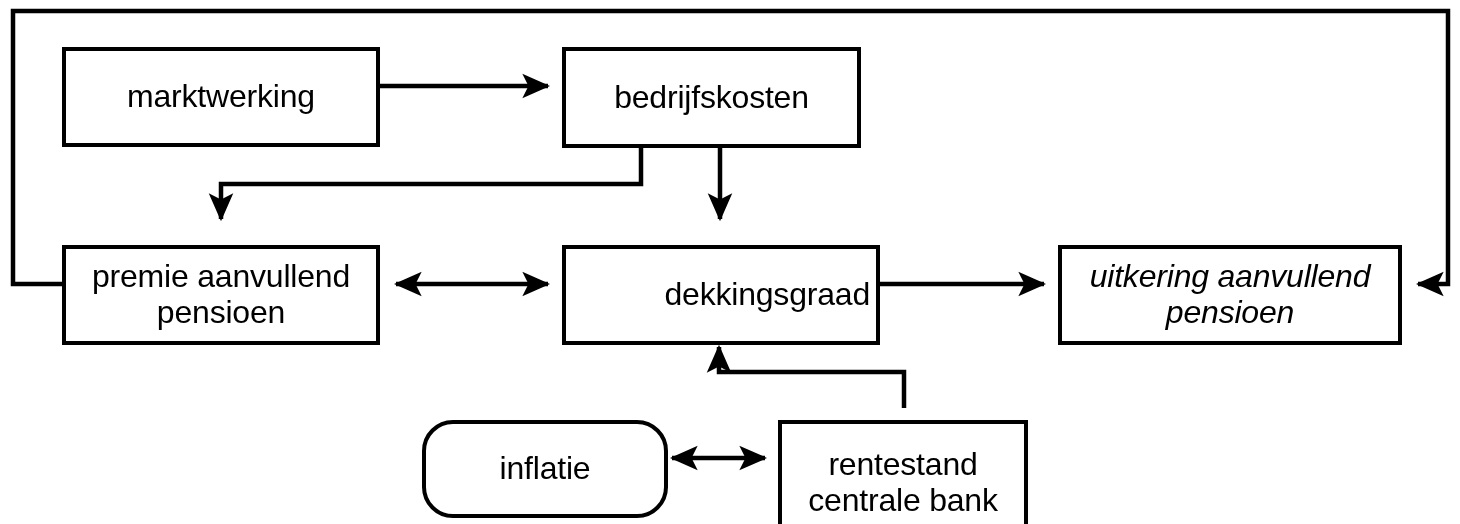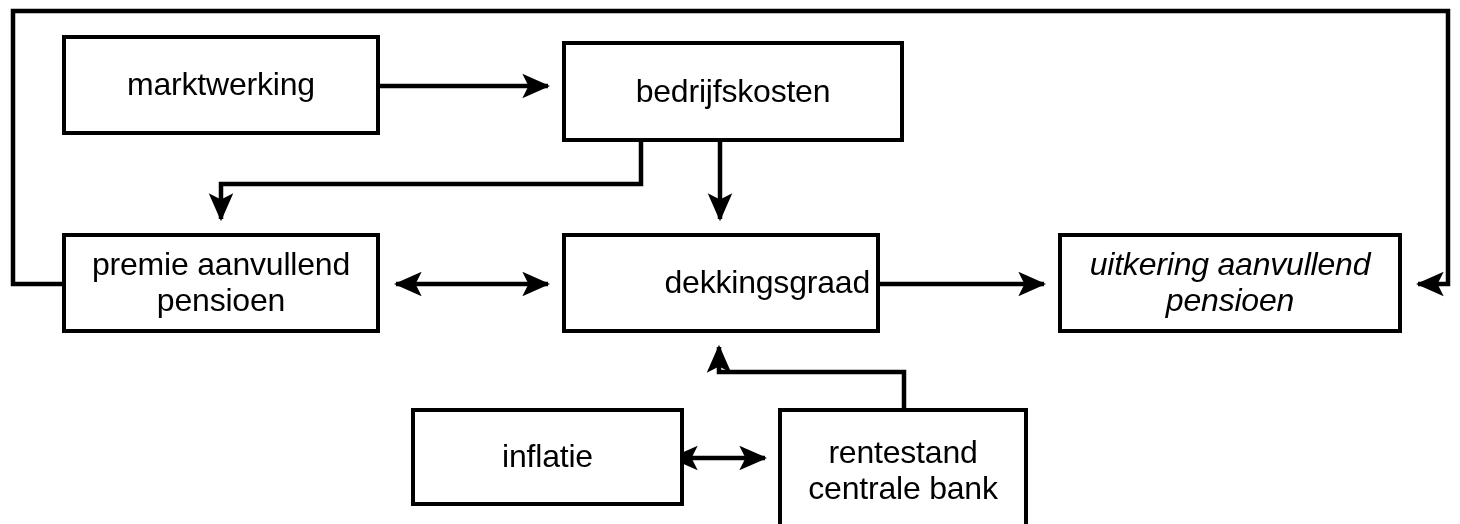--- a/index.html
+++ b/index.html
@@ -32,33 +32,34 @@
     display: flex;
     align-items: center;
     justify-content: center;
     text-align: center;
     line-height: 1.12;
     font-size: 32px;
     color: #000000;
     font-family: "Liberation Sans", sans-serif;
     letter-spacing: -0.2px;
     z-index: 2;
+    margin-top: 12px;
   }
   .node-label {
     display: block;
     padding: 0 6px;
     white-space: pre-line;
   }
   
   #node-marktwerking      { left: 62px;   top: 35px;  width: 318px; height: 100px; }
-  #node-bedrijfskosten    { left: 562px;  top: 41px;  width: 342px; height: 101px; }
+  #node-bedrijfskosten    { left: 562px;  top: 35px;  width: 299px; height: 101px; }
   #node-premie            { left: 62px;   top: 233px; width: 318px; height: 100px; justify-content: center; }
   #node-dekkingsgraad     { left: 562px;  top: 233px; width: 318px; height: 100px; justify-content: flex-end; }
   #node-uitkering         { left: 1058px; top: 233px; width: 344px; height: 100px; font-style: italic; }
-  #node-inflatie          { left: 411px;  top: 408px; width: 273px; height: 98px;  }
+  #node-inflatie          { left: 422px;  top: 408px; width: 246px; height: 98px; border-radius: 31px;  }
   #node-rentestand        { left: 778px;  top: 408px; width: 250px; height: 126px;  }
 </style>
 </head>
 <body>
 
 <div id="diagram-canvas">
 
   <svg id="diagram-svg" viewBox="0 0 1460 524">
     <defs>
       <marker id="arrow-end" viewBox="0 0 10 10" refX="9.2" refY="5" markerWidth="6.2" markerHeight="6.2" orient="auto-start-reverse" markerUnits="strokeWidth">

